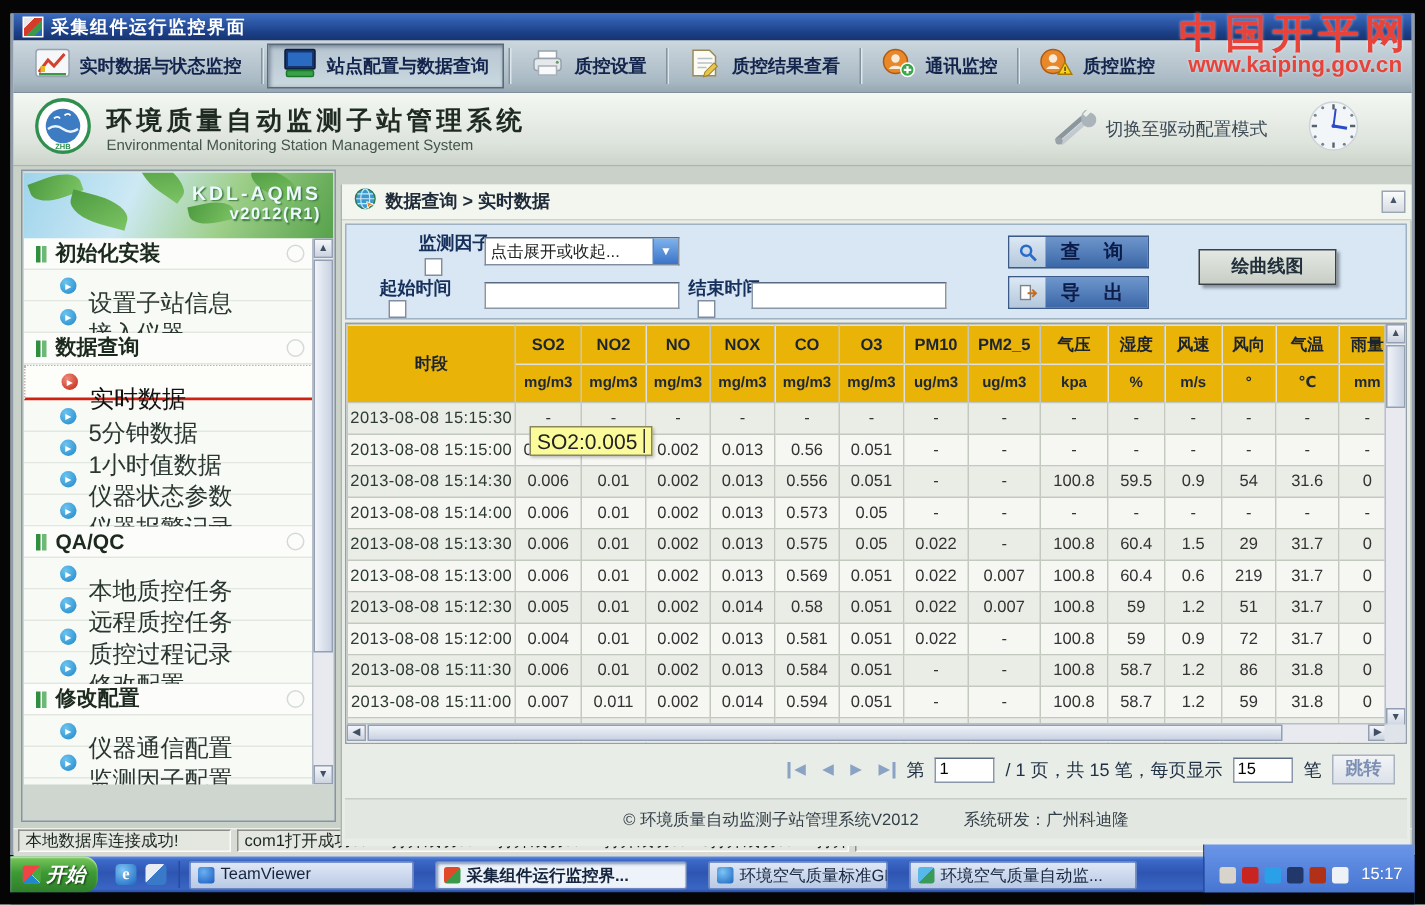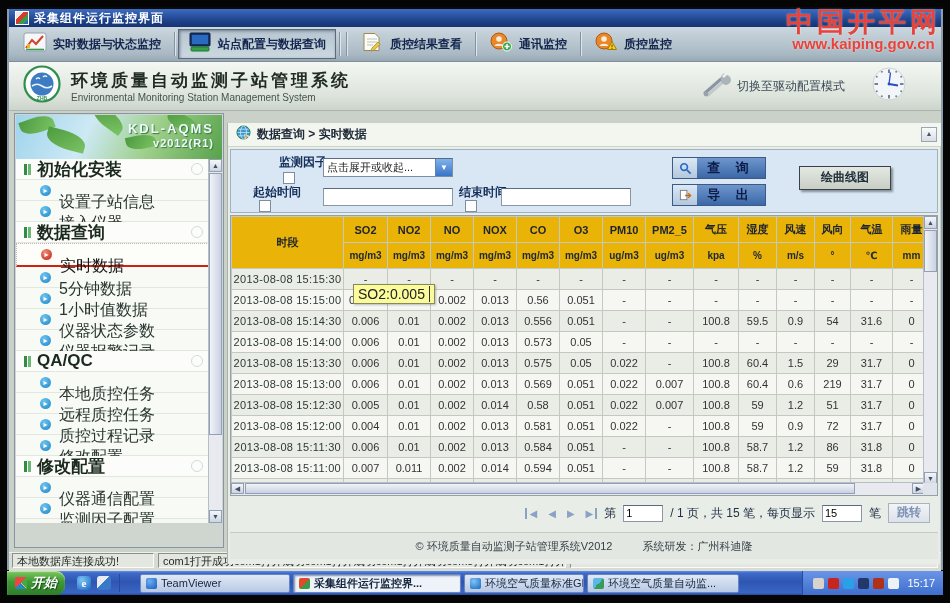--- a/index.html
+++ b/index.html
@@ -51,21 +51,21 @@
       background:linear-gradient(115deg,#9fd4ec 0%,#cde9f4 35%,#9ecf8a 65%,#57a24b 100%);}
   .leaf{position:absolute;background:linear-gradient(135deg,#4d9a3f,#7cc465);border-radius:0 60% 0 60%;}
   .leaftext{position:absolute;right:8px;top:6px;text-align:right;color:#eef8ff;font-weight:bold;
             text-shadow:1px 1px 1px #3a7a3a;line-height:1.2;}
   .leaftext .l1{font-size:13px;letter-spacing:2px;}
   .leaftext .l2{font-size:11px;letter-spacing:1px;}
   .menu{position:absolute;left:0;top:44px;right:13px;bottom:0;}
   .mitem,.msec{height:20px;display:flex;align-items:center;border-bottom:1px solid #e2e7e0;cursor:pointer;background:#f8faf6;}
   .msec{background:#fcfdfb;position:relative;}
   .secbar{width:3px;height:11px;background:#2f8f3f;box-shadow:4px 0 0 #6db877;margin:0 10px 0 8px;}
-  .msec .mlabel{font-size:17px;font-weight:bold;color:#1c2a1e;}
+  .msec .mlabel{font-size:14px;font-weight:bold;color:#1c2a1e;}
   .collapse-dot{position:absolute;right:6px;width:10px;height:10px;border:1px solid #c2ccc4;border-radius:50%;opacity:.7;}
   .mitem .dot{width:11px;height:11px;border-radius:50%;background:radial-gradient(circle at 35% 30%,#6cc4f0,#1f86c8);
               margin:0 8px 0 24px;color:#fff;font-size:8px;line-height:11px;text-align:center;}
   .mitem .mlabel{font-size:16px;color:#2a3630;margin-top:24px;}
   .mitem.active{background:#fdfdfa;border:1px dotted #c3b2ae;border-bottom:2px solid #cf2212;height:21px;}
   .mitem.active .dot{background:radial-gradient(circle at 35% 30%,#f08a7a,#c02210);}
   .mitem.active .mlabel{color:#111;}
   
   .sb-v{position:absolute;width:13px;background:#e8eaf0;border-left:1px solid #b8bec8;}
   .sb-btn{position:absolute;left:0;width:13px;height:13px;background:linear-gradient(180deg,#f4f6fa,#cdd4e0);
@@ -153,27 +153,27 @@
             border-radius:0 9px 9px 0;display:flex;align-items:center;justify-content:center;gap:4px;
             box-shadow:inset 0 1px 1px #bfe8a8;cursor:pointer;}
   .startbtn span{color:#fff;font-size:13px;font-weight:bold;font-style:italic;text-shadow:1px 1px 1px #1c4a18;}
   .winflag{width:12px;height:12px;background:
       linear-gradient(135deg,#e44 0 48%,transparent 48%),linear-gradient(225deg,#4a4 0 48%,transparent 48%),
       linear-gradient(45deg,#28c 0 48%,transparent 48%),linear-gradient(315deg,#fb3 0 48%,transparent 48%);
       border-radius:2px;}
   .ql{display:flex;align-items:center;gap:6px;padding:0 8px;border-right:1px solid #274aa0;height:18px;margin-left:4px;}
   .qlicon{width:14px;height:14px;border-radius:3px;cursor:pointer;font-size:11px;font-weight:bold;color:#fff;
           text-align:center;line-height:14px;font-family:"Liberation Serif",serif;}
-  .taskbtns{display:flex;align-items:center;gap:3px;margin-left:20px;flex:1;height:24px;}
+  .taskbtns{display:flex;align-items:center;gap:14px;margin-left:6px;flex:1;height:24px;}
   .taskbtn{height:19px;background:linear-gradient(180deg,#dfe8f6,#b9c9e4);border:1px solid #6a86c0;border-radius:2px;
            display:flex;align-items:center;gap:4px;padding:0 5px;font-size:11px;color:#15253e;cursor:pointer;
            white-space:nowrap;overflow:hidden;box-sizing:border-box;}
   .taskbtn.active{background:#eef3fa;box-shadow:inset 1px 1px 2px #7e90ac;font-weight:bold;}
   .ticon{width:11px;height:11px;border-radius:2px;flex:0 0 auto;}
-  .tray{height:24px;background:linear-gradient(180deg,#6a95e8,#3e6ecc);border-left:1px solid #274aa0;
+  .tray{height:40px;background:linear-gradient(180deg,#6a95e8,#3e6ecc);border-left:1px solid #274aa0;
         display:flex;align-items:center;gap:4px;padding:0 8px 0 10px;}
   .trayicon{width:11px;height:11px;border-radius:2px;cursor:pointer;}
   .traytime{color:#fff;font-size:11px;margin-left:4px;}
 
   .blackgap{position:absolute;left:0;top:588px;width:936px;height:8px;background:#050505;}
 </style>
 </head>
 <body>
 
 <div class="screen">
@@ -203,20 +203,29 @@
         <span class="tsep"></span>
         <div class="tbtn active">
           <span><svg width="24" height="20" viewBox="0 0 24 20">
               <rect x="2" y="1" width="20" height="13" rx="1" fill="#16356e" stroke="#0a1a3a"></rect>
               <rect x="4" y="3" width="16" height="9" fill="#2a6ac0"></rect>
               <rect x="3" y="15" width="18" height="4" rx="1" fill="#3aa04a" stroke="#1a7a2a"></rect>
             </svg></span>
           <span class="tlabel">站点配置与数据查询</span>
         </div>
         <span class="tsep"></span>
+        <div class="tbtn">
+          <span><svg width="24" height="20" viewBox="0 0 24 20">
+              <rect x="6" y="2" width="12" height="5" fill="#fff" stroke="#98a2ac"></rect>
+              <rect x="3" y="7" width="18" height="8" rx="2" fill="#e6e9ec" stroke="#98a2ac"></rect>
+              <rect x="6" y="12" width="12" height="6" fill="#f8f9fa" stroke="#a8b0b8"></rect>
+              <circle cx="18.5" cy="9.5" r="1" fill="#6a9a6a"></circle>
+            </svg></span>
+          <span class="tlabel">质控设置</span>
+        </div>
         <span class="tsep"></span>
         <div class="tbtn">
           <span><svg width="24" height="20" viewBox="0 0 24 20">
               <path d="M4 1.5h11l4 4v13H4z" fill="#fdfcf4" stroke="#9a8a5a"></path>
               <path d="M7 7h10M7 10h10M7 13h6" stroke="#b8c0c8"></path>
               <path d="M12 16l6-6 2.2 2.2-6 6-3.2 1z" fill="#e8c84a" stroke="#a08020" stroke-width=".7"></path>
             </svg></span>
           <span class="tlabel">质控结果查看</span>
         </div>
         <span class="tsep"></span>

